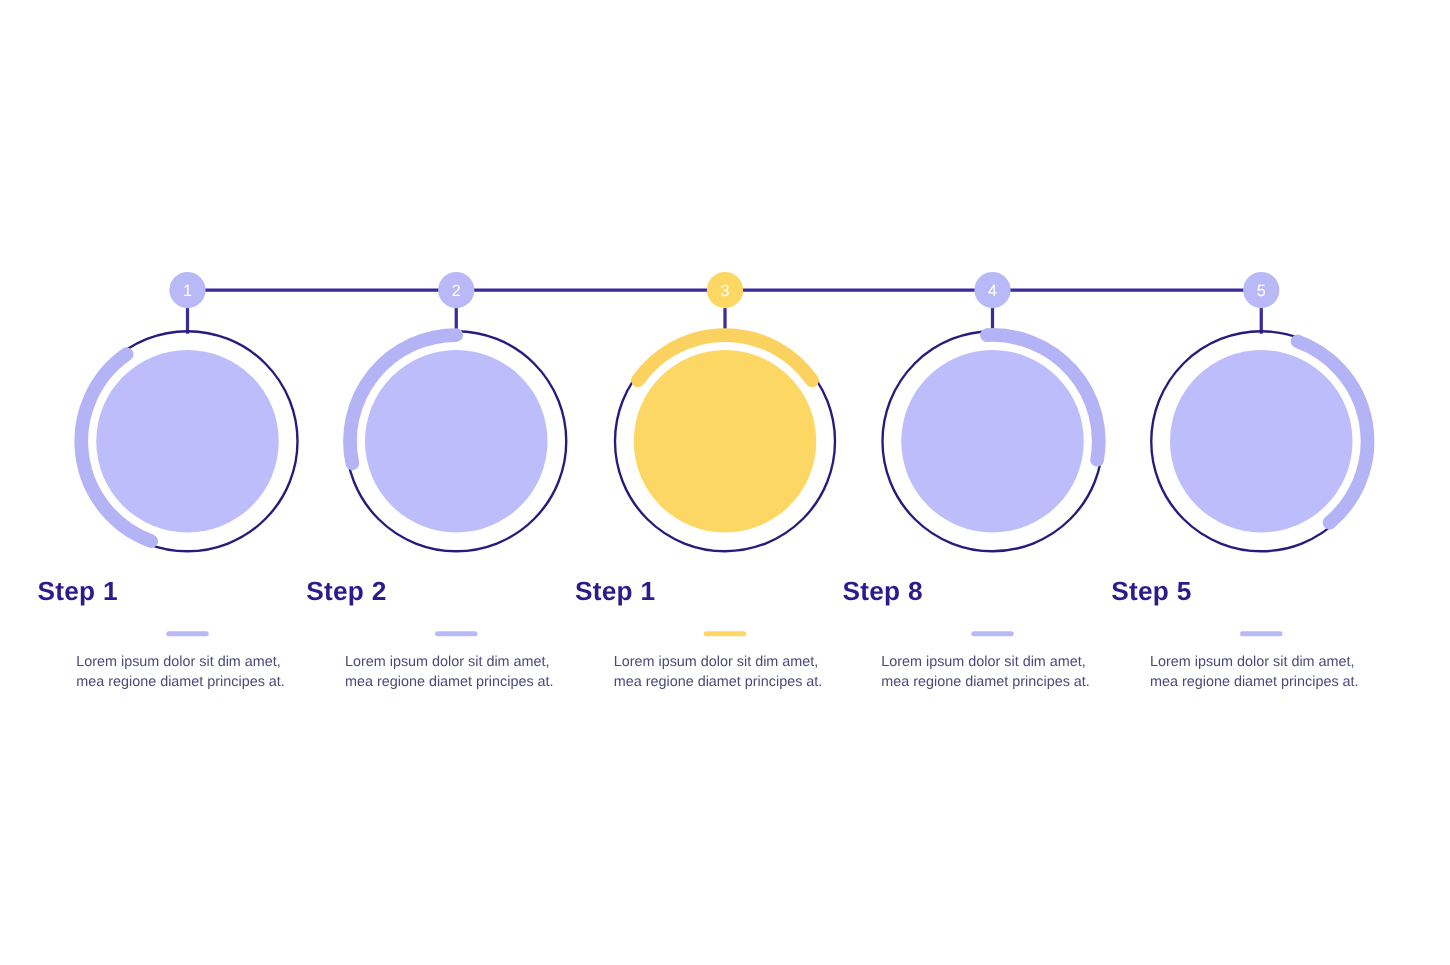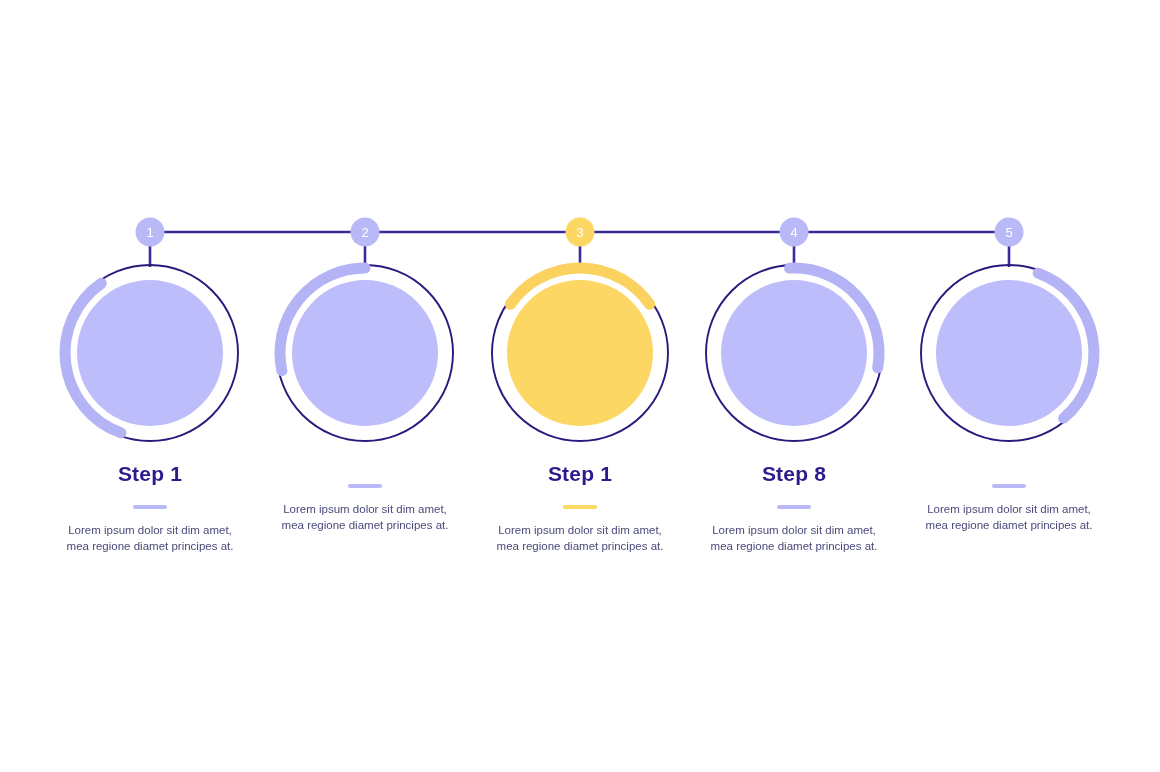--- a/index.html
+++ b/index.html
@@ -36,21 +36,20 @@
     position: absolute;
     left: 0;
     top: 0;
     width: 1160px;
     height: 772px;
     pointer-events: none;
   }
   .step-block {
     position: absolute;
     width: 240px;
-    text-align: center;
     pointer-events: auto;
   }
   .step-title {
     font-family: "Liberation Sans", sans-serif;
     font-size: 21px;
     font-weight: bold;
     color: #2e1a8c;
     letter-spacing: 0.2px;
     margin: 0;
     line-height: 1;
@@ -148,35 +147,37 @@
   </svg>
 
   <div class="labels-layer">
     <div class="step-block" style="left:30px; top:463px;">
       <div class="step-title">Step 1</div>
       <div class="step-divider"></div>
       <div class="step-desc">Lorem ipsum dolor sit dim amet, mea regione diamet principes at.</div>
     </div>
 
     <div class="step-block" style="left:245px; top:463px;">
+      <div class="step-title">Step 2</div>
       <div class="step-divider"></div>
       <div class="step-desc">Lorem ipsum dolor sit dim amet, mea regione diamet principes at.</div>
     </div>
 
     <div class="step-block" style="left:460px; top:463px;">
       <div class="step-title">Step 1</div>
       <div class="step-divider accent"></div>
       <div class="step-desc">Lorem ipsum dolor sit dim amet, mea regione diamet principes at.</div>
     </div>
 
     <div class="step-block" style="left:674px; top:463px;">
       <div class="step-title">Step 8</div>
       <div class="step-divider"></div>
       <div class="step-desc">Lorem ipsum dolor sit dim amet, mea regione diamet principes at.</div>
     </div>
 
     <div class="step-block" style="left:889px; top:463px;">
+      <div class="step-title">Step 5</div>
       <div class="step-divider"></div>
       <div class="step-desc">Lorem ipsum dolor sit dim amet, mea regione diamet principes at.</div>
     </div>
   </div>
 
 </div>
 
 </body></html>

